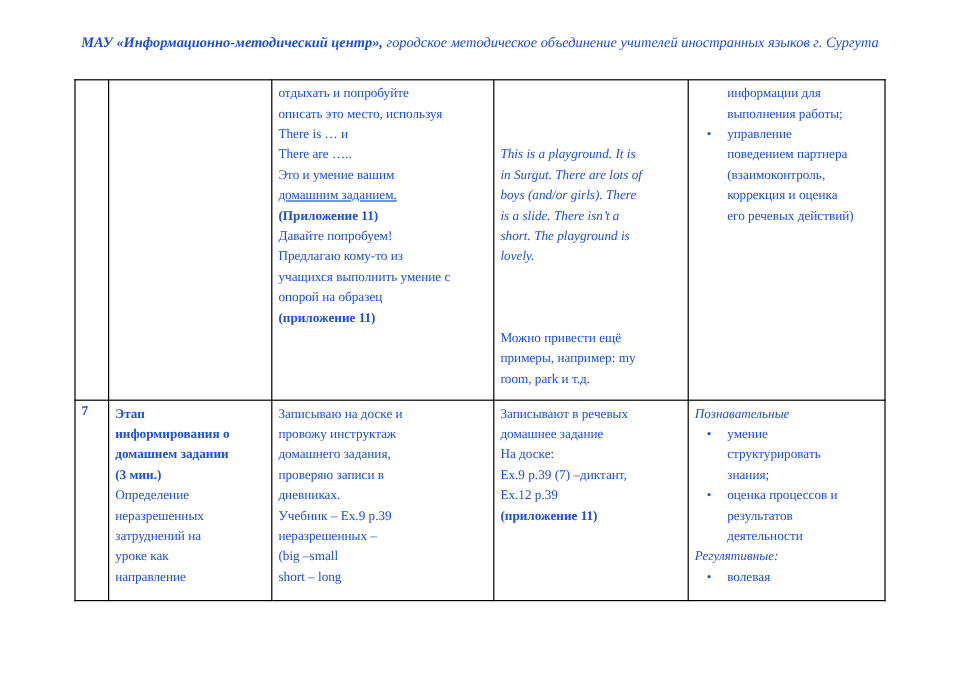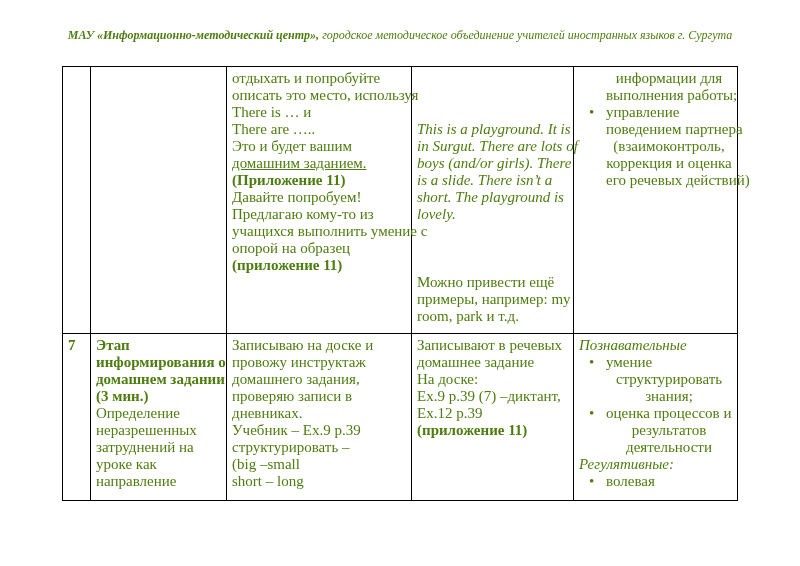--- a/index.html
+++ b/index.html
@@ -3,62 +3,62 @@
 <meta charset="utf-8">
 <style>
   * { margin: 0; padding: 0; box-sizing: border-box; }
   html, body { background: #888; }
   .page {
     position: relative;
     width: 800px;
     height: 566px;
     background: #ffffff;
     font-family: "Liberation Serif", serif;
-    color: #4d7c0f;
+    color: #1d4ed8;
     margin: 0 auto;
     overflow: hidden;
   }
   .doc-header {
     position: absolute;
     top: 28px;
     left: 0;
     right: 0;
     text-align: center;
     font-size: 12px;
     font-style: italic;
   }
   .doc-header .bi { font-weight: bold; }
   table.lesson-table {
     position: absolute;
     left: 62px;
     top: 66px;
     width: 675px;
     border-collapse: collapse;
     table-layout: fixed;
-    font-size: 15px;
+    font-size: 11px;
   }
   table.lesson-table td {
     border: 1px solid #000;
     vertical-align: top;
     padding: 3px 5px;
   }
   tr.r1 td { height: 267px; }
   tr.r2 td { height: 167px; }
   td.num { font-weight: bold; }
   .ln {
     line-height: 17px;
     min-height: 17px;
     white-space: nowrap;
   }
   .ln.sp { white-space: normal; }
   .ln.bold { font-weight: bold; }
   .ln.italic { font-style: italic; }
   .ln.bolditalic { font-weight: normal; font-style: italic; }
   .ln.underline { text-decoration: underline; }
-  .ln.ind { padding-left: 27px; text-align: center; }
+  .ln.ind { padding-left: 27px; }
   .ln.bl { padding-left: 10px; }
   .ln .mk { display: inline-block; width: 17px; }
 </style>
 </head>
 <body>
 
 <div class="page">
 
   <div class="doc-header">
     <span class="bi">МАУ «Информационно-методический центр»,</span><span> городское методическое объединение учителей иностранных языков г. Сургута</span>
@@ -74,21 +74,21 @@
     </colgroup>
     <tbody>
       <tr class="r1">
         <td class="num"></td>
         <td></td>
         <td>
             <div class="ln">отдыхать и попробуйте</div>
             <div class="ln">описать это место, используя</div>
             <div class="ln">There is … и</div>
             <div class="ln"> There are …..</div>
-            <div class="ln">Это и будет вашим</div>
+            <div class="ln">Это и умение вашим</div>
             <div class="ln underline">домашним заданием.</div>
             <div class="ln bold">(Приложение 11)</div>
             <div class="ln">Давайте попробуем!</div>
             <div class="ln">Предлагаю кому-то из</div>
             <div class="ln">учащихся выполнить умение с</div>
             <div class="ln">опорой на образец</div>
             <div class="ln bold">(приложение 11)</div>
           </td>
         <td>
             <div class="ln sp"></div>
@@ -130,21 +130,21 @@
             <div class="ln">уроке как</div>
             <div class="ln">направление</div>
           </td>
         <td>
             <div class="ln">Записываю на доске и</div>
             <div class="ln">провожу инструктаж</div>
             <div class="ln">домашнего задания,</div>
             <div class="ln">проверяю записи в</div>
             <div class="ln">дневниках.</div>
             <div class="ln">Учебник – Ex.9 p.39</div>
-            <div class="ln">структурировать –</div>
+            <div class="ln">неразрешенных –</div>
             <div class="ln">(big –small</div>
             <div class="ln">short – long</div>
           </td>
         <td>
             <div class="ln">Записывают в речевых</div>
             <div class="ln">домашнее задание</div>
             <div class="ln">На доске:</div>
             <div class="ln">Ex.9 p.39 (7) –диктант,</div>
             <div class="ln">Ex.12 p.39</div>
             <div class="ln bold">(приложение 11)</div>

